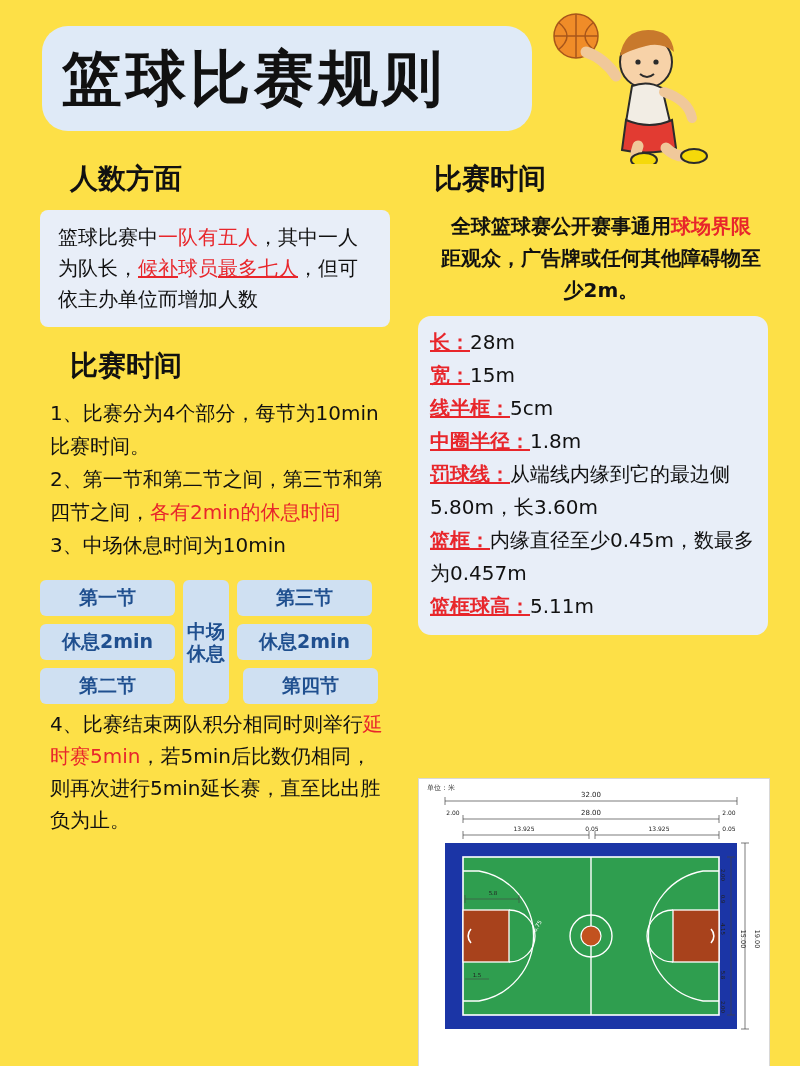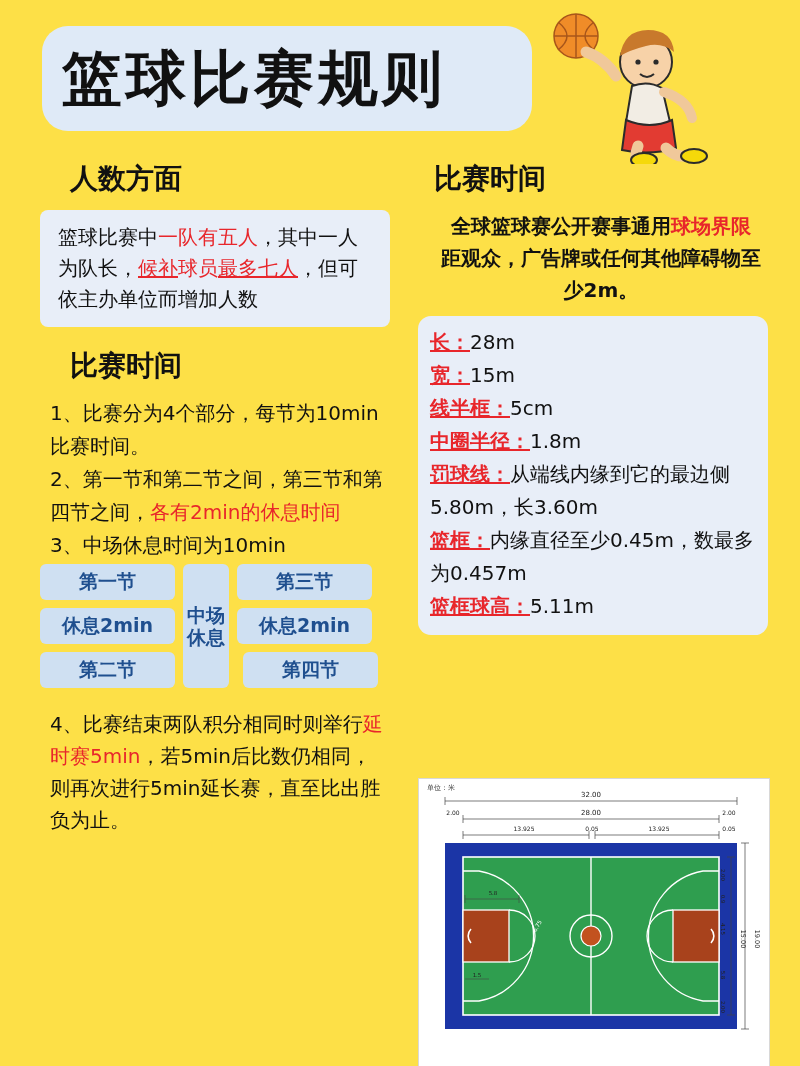--- a/index.html
+++ b/index.html
@@ -99,21 +99,21 @@
 
   .list-line {
     font-size: 20px;
     line-height: 33px;
     color: #111;
   }
 
   
   .time-grid {
     position: relative;
-    margin-top: 2px;
+    margin-top: 18px;
     width: 340px;
     height: 128px;
     text-decoration: underline;
   }
   .tbox {
     position: absolute;
     background: #cfe0f2;
     border-radius: 6px;
     color: #1f4f8f;
     font-size: 19px;
@@ -248,21 +248,21 @@
       <div class="tbox tb-2">休息2min</div>
       <div class="tbox tb-3">第二节</div>
       <div class="tbox tb-4">第三节</div>
       <div class="tbox tb-mid">
         <span>中场休息</span>
       </div>
       <div class="tbox tb-5">休息2min</div>
       <div class="tbox tb-6">第四节</div>
     </div>
 
-    <div class="plain" style="margin-top:16px; padding-left:10px;"><span>4、比赛结束两队积分相同时则举行</span><span class="red">延时赛5min</span><span>，若5min后比数仍相同，则再次进行5min延长赛，直至比出胜负为止。</span></div>
+    <div class="plain" style="padding-left:10px;"><span>4、比赛结束两队积分相同时则举行</span><span class="red">延时赛5min</span><span>，若5min后比数仍相同，则再次进行5min延长赛，直至比出胜负为止。</span></div>
   </div>
 
   <div class="col-right">
 
     <h2 class="sec right">比赛时间</h2>
 
     <div class="plain bold" style="padding-left:16px;"><span>全球篮球赛公开赛事通用</span><span class="red">球场界限</span></div>
     <div class="plain bold" style="padding-left:16px;">距观众，广告牌或任何其他障碍物至少2m。</div>
 
     <div class="spec-box">

